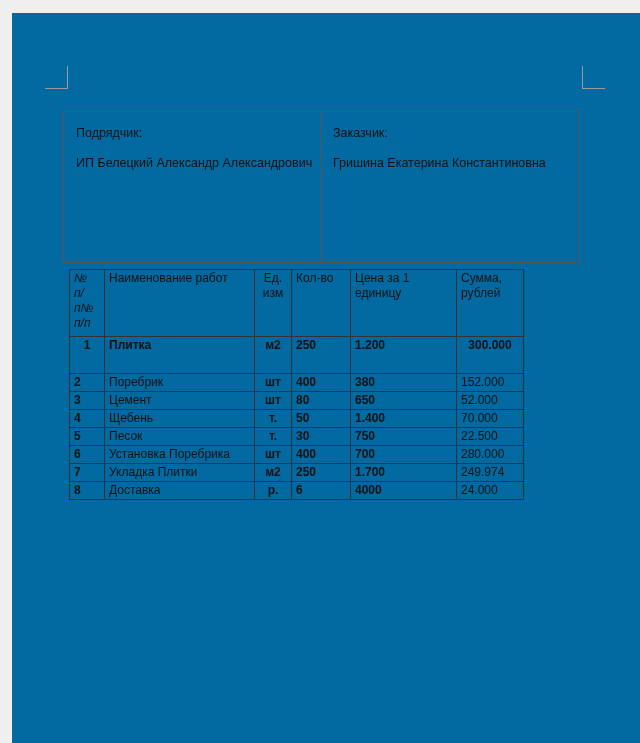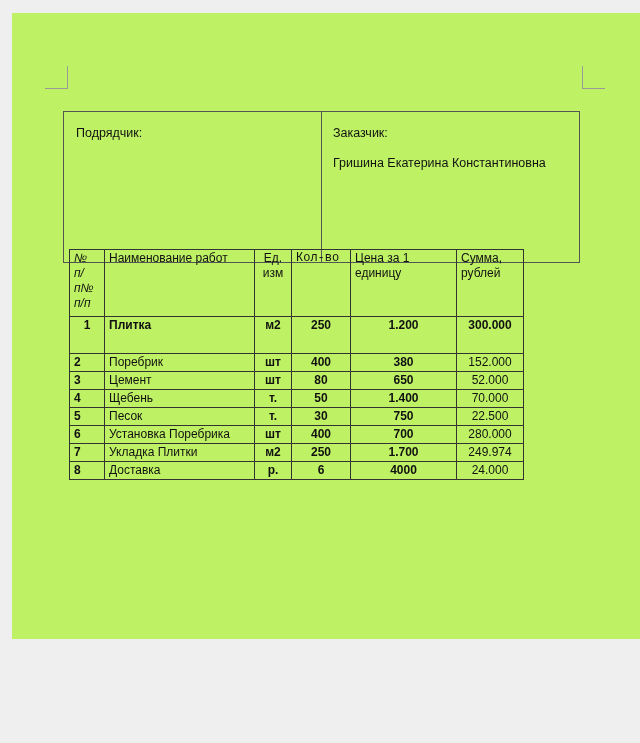--- a/index.html
+++ b/index.html
@@ -1,57 +1,58 @@
 <!DOCTYPE html>
 <html><head>
 <meta charset="utf-8">
 <style>
   html, body { margin:0; padding:0; }
   body { width:640px; height:743px; background:#efefef; position:relative; overflow:hidden;
          font-family:"Liberation Sans", sans-serif; color:#111; }
-  .page { position:absolute; left:12px; top:13px; width:628px; height:626px; background:#bef264; }
+  .page { position:absolute; left:12px; top:13px; width:628px; height:730px; background:#0369a1; }
   .corner { position:absolute; width:22px; height:22px; border-color:#9a9a9a; border-style:solid; }
   .corner.tl { left:33px; top:53px; border-width:0 1px 1px 0; }
   .corner.tr { left:570px; top:53px; border-width:0 0 1px 1px; }
   .parties { position:absolute; left:63px; top:111px; width:517px; height:152px;
              border:1px solid #555; display:flex; box-sizing:border-box; }
   .party { box-sizing:border-box; padding:14px 0 0 12px; font-size:12.5px; }
   .party.left { width:258px; border-right:1px solid #555; }
   .party.right { flex:1; padding-left:11px; }
   .party .lbl { margin-bottom:16px; }
   table.works { position:absolute; left:69px; top:263px; border-collapse:collapse; font-size:12px; }
   table.works td { border:1px solid #333; padding:1px 4px; vertical-align:top; line-height:15px; }
-  .c1 { width:26px; } .c2 { width:141px; } .c3 { width:28px; } .c4 { width:50px;font-family:Liberation Mono, monospace; } .c5 { width:97px; } .c6 { width:58px; }
+  .c1 { width:26px; } .c2 { width:141px; } .c3 { width:28px; } .c4 { width:50px; } .c5 { width:97px; } .c6 { width:58px; }
   .hdr td { height:64px; }
   .hdr td.c1 { text-align:left; font-style:italic; }
   .r1 td { height:34px; font-weight:bold; }
   .row td { height:14px; }
-  .num { text-align:center; }
+  .num { text-align:left; }
   .ctr { text-align:center; }
   .b { font-weight:bold; }
   .it { font-style:italic; font-weight:bold; }
 </style>
 </head>
 <body>
 
 <div class="page">
   <div class="corner tl"></div>
   <div class="corner tr"></div>
 
   <div class="parties" style="left:51px;top:98px;">
     <div class="party left">
       <div class="lbl">Подрядчик:</div>
+      <div>ИП Белецкий Александр Александрович</div>
     </div>
     <div class="party right">
       <div class="lbl">Заказчик:</div>
       <div>Гришина Екатерина Константиновна</div>
     </div>
   </div>
 
-  <table class="works" style="left:57px;top:236px;">
+  <table class="works" style="left:57px;top:256px;">
     <tbody>
         <tr class="hdr">
       <td class="c1">№ п/ п№ п/п</td>
       <td class="c2">Наименование работ</td>
       <td class="c3" style="text-align:center">Ед. изм</td>
       <td class="c4">Кол-во</td>
       <td class="c5">Цена за 1 единицу</td>
       <td class="c6">Сумма, рублей</td>
     </tr>
     <tr class="r1">

